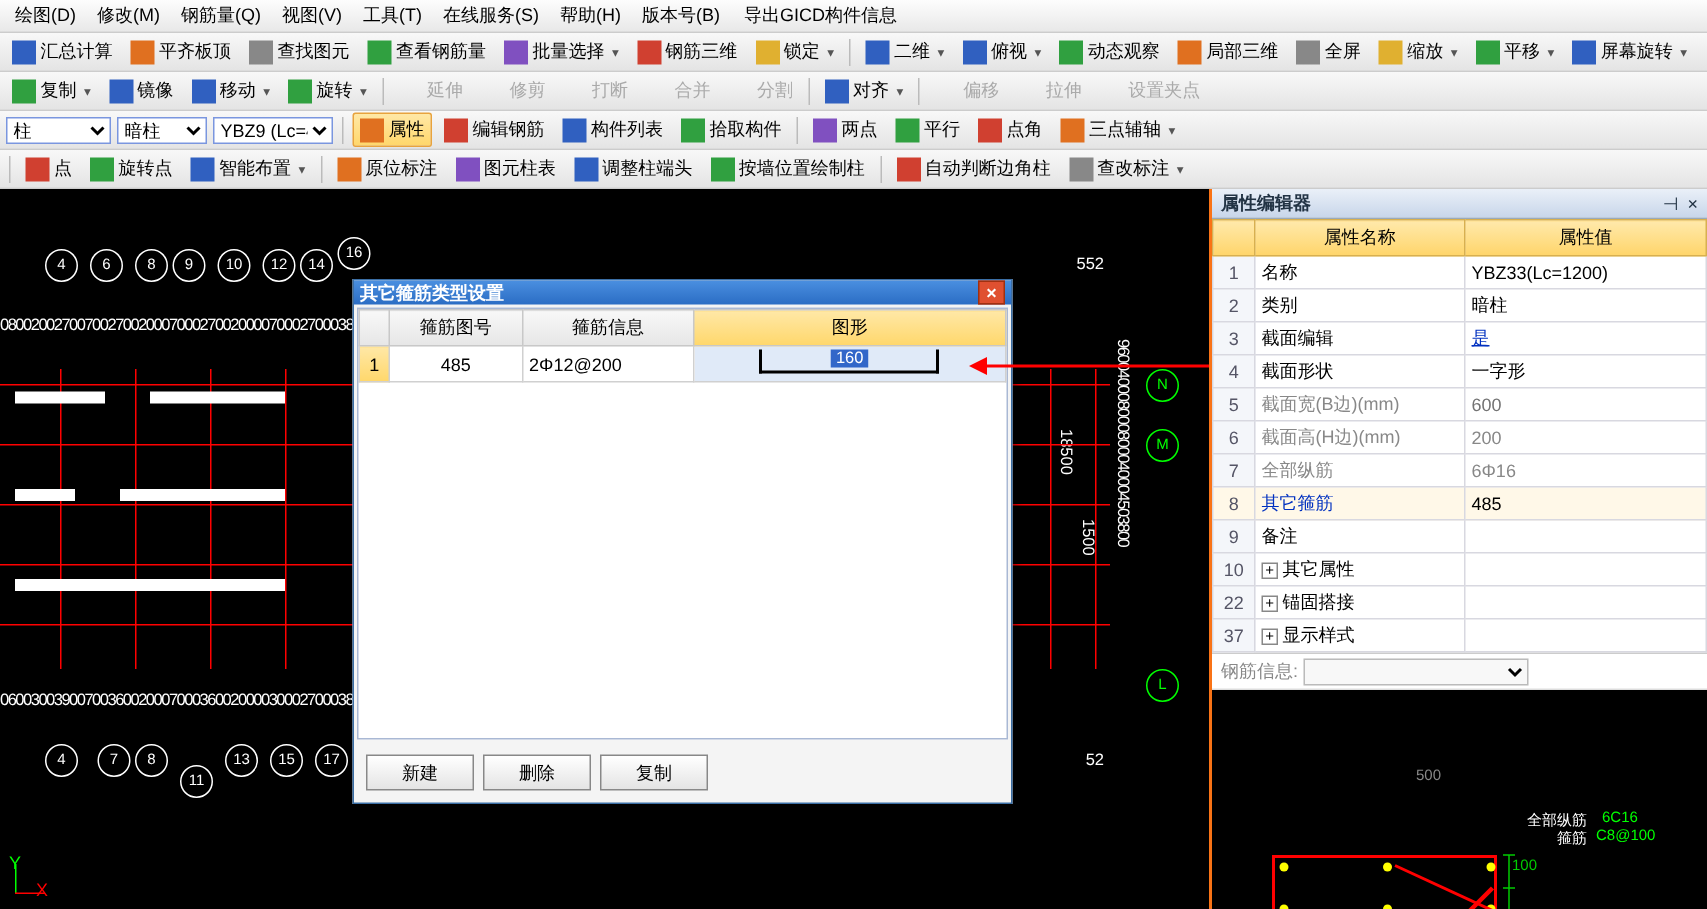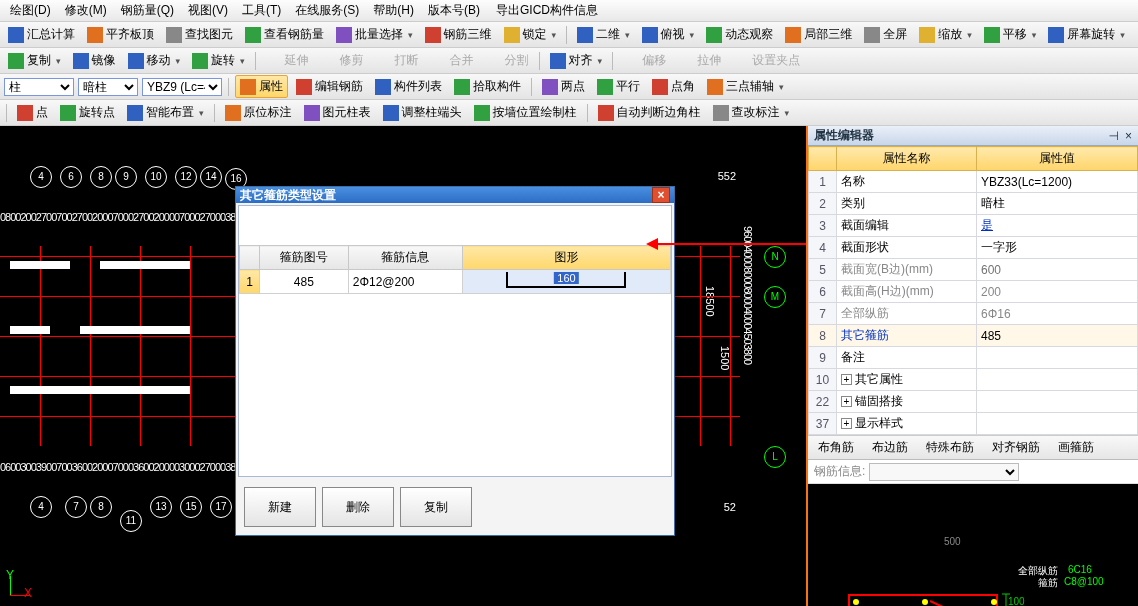--- a/index.html
+++ b/index.html
@@ -31,31 +31,31 @@
 .canvas .circle.green { border-color: #0f0; color: #0f0; }
 .canvas .hline { position: absolute; height: 1px; background: #f00; }
 .canvas .vline { position: absolute; width: 1px; background: #f00; }
 .canvas .wline { position: absolute; background: #fff; }
 
 
 .dialog { position: absolute; left: 235px; top: 190px; width: 440px; height: 350px; background: #f4f4f4; border: 1px solid #3a6ea5; box-shadow: 2px 2px 6px rgba(0,0,0,.4); display: flex; flex-direction: column; }
 .dialog .titlebar { height: 16px; background: linear-gradient(#4a8fe0,#2b6dc4); color: #fff; display: flex; align-items: center; justify-content: space-between; padding: 0 4px; font-weight: bold; }
 .dialog .closebtn { width: 18px; height: 16px; background: #e05030; color: #fff; text-align: center; line-height: 14px; border: 1px solid #a03010; cursor: default; }
 .dialog .grid { flex: 1; background: #fff; margin: 2px; border: 1px solid #a9b8d4; }
-.dialog table { width: 100%; border-collapse: collapse; margin-top: 39px; }
+.dialog table { width: 100%; border-collapse: collapse; }
 .dialog th { background: linear-gradient(#f8f8f8,#e6e6e6); border: 1px solid #c8c8c8; padding: 3px; font-weight: normal; }
 .dialog th.hilite { background: linear-gradient(#ffe8a6,#ffd76b); }
 .dialog td { border: 1px solid #d0d0d0; padding: 2px 4px; text-align: center; }
 .dialog .rownum { background: linear-gradient(#ffe8a6,#ffd76b); width: 20px; }
 .dialog .shapecell { background: #e0eaf8; position: relative; height: 22px; }
 .dialog .shapecell .bracket { display: inline-block; width: 120px; height: 16px; border: 2px solid #000; border-top: none; position: relative; }
 .dialog .shapecell .val { position: absolute; left: 50%; top: 2px; transform: translateX(-50%); background: #3267c9; color: #fff; padding: 0 3px; font-size: 11px; }
 .dialog .btns { display: flex; gap: 6px; padding: 8px; justify-content: space-between; }
 .dialog .btns .grp { display: flex; gap: 6px; }
-.dialog button { width: 72px; height: 40px; background: linear-gradient(#fff,#e4e4e4); border: 1px solid #888; cursor: default; }
+.dialog button { width: 72px; height: 24px; background: linear-gradient(#fff,#e4e4e4); border: 1px solid #888; cursor: default; }
 
 
 .arrow { position: absolute; left: 650px; top: 244px; width: 160px; height: 12px; }
 .arrow .line { position: absolute; left: 10px; top: 5px; width: 150px; height: 2px; background: #f00; }
 .arrow .head { position: absolute; left: 0; top: 0; width: 0; height: 0; border-right: 12px solid #f00; border-top: 6px solid transparent; border-bottom: 6px solid transparent; }
 
 
 .propeditor { flex: 0 0 auto; background: #fff; border-bottom: 1px solid #ccc; }
 .propeditor .hdr { height: 20px; background: linear-gradient(#eaf0f8,#c8d6ea); border-bottom: 1px solid #9ab; display: flex; align-items: center; justify-content: space-between; padding: 0 6px; font-weight: bold; color: #234; }
 .propeditor .hdr .ctrls { display: flex; gap: 6px; font-weight: normal; color: #234; }
@@ -322,21 +322,21 @@
 
   <div class="canvas">
 
     <div class="circle" style="left:30px;top:40px">4</div>
     <div class="circle" style="left:60px;top:40px">6</div>
     <div class="circle" style="left:90px;top:40px">8</div>
     <div class="circle" style="left:115px;top:40px">9</div>
     <div class="circle" style="left:145px;top:40px">10</div>
     <div class="circle" style="left:175px;top:40px">12</div>
     <div class="circle" style="left:200px;top:40px">14</div>
-    <div class="circle" style="left:225px;top:42px">16</div>
+    <div class="circle" style="left:225px;top:32px">16</div>
     <div class="gridnum" style="left:0;top:85px;letter-spacing:-1px">080020027007002700200070002700200007000270003800</div>
 
     <div class="gridnum" style="right:70px;top:44px">552</div>
     <div class="circle green" style="right:20px;top:120px">N</div>
     <div class="circle green" style="right:20px;top:160px">M</div>
     <div class="circle green" style="right:20px;top:320px">L</div>
 
     <div class="gridnum" style="right:52px;top:100px;writing-mode:vertical-rl;letter-spacing:-1px">960040008000800040004503800</div>
     <div class="gridnum" style="right:75px;top:220px;writing-mode:vertical-rl">1500</div>
     <div class="gridnum" style="right:90px;top:160px;writing-mode:vertical-rl">18500</div>
@@ -493,27 +493,20 @@
             <tr>
               <td class="numcell">37</td>
               <td class="namecell"><span class="exp">+</span><span>显示样式</span></td>
               <td></td>
             </tr>
           </tbody>
       </table>
     </div>
 
     <div class="lowerpanel">
-      <div class="tabs">
-        <span class="tab">布角筋</span>
-        <span class="tab">布边筋</span>
-        <span class="tab">特殊布筋</span>
-        <span class="tab">对齐钢筋</span>
-        <span class="tab">画箍筋</span>
-      </div>
       <div class="infobar">
         <span>钢筋信息:</span>
         <select><option></option></select>
       </div>
       <div class="preview">
         <div class="dim dimw" style="left:136px;top:12px;color:#888">500</div>
         <div class="lbl" style="left:210px;top:80px">全部纵筋</div>
         <div class="lbl g" style="left:260px;top:80px">6C16</div>
         <div class="lbl" style="left:230px;top:92px">箍筋</div>
         <div class="lbl g" style="left:256px;top:92px">C8@100</div>

